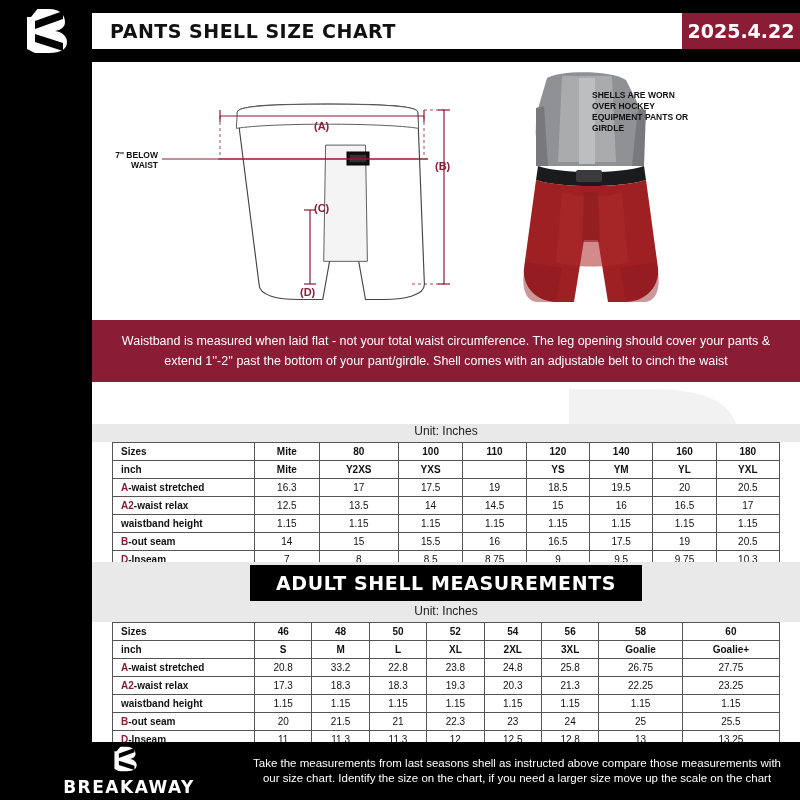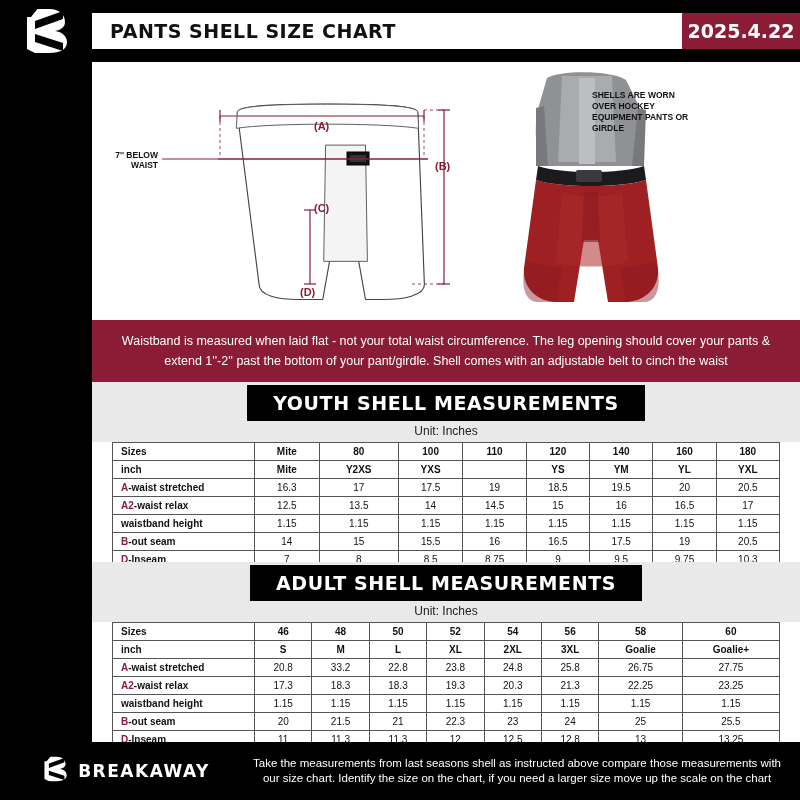--- a/index.html
+++ b/index.html
@@ -117,20 +117,21 @@
   
   .footer {
     position: absolute; left: 0; top: 742px; width: 800px; height: 58px;
     background: #000;
     display: flex; align-items: center;
   }
   .footer-logo {
     width: 250px; height: 58px;
     display: flex; align-items: center; justify-content: center;
     color: #fff;
+    flex-direction: column;
   }
   .footer-logo .fname {
     font-size: 17px; letter-spacing: 1.5px; font-weight: bold;
     margin-left: 8px;
     font-family: "DejaVu Sans", sans-serif;
   }
   .footer-text {
     flex: 1; color: #fff; font-size: 11.5px; line-height: 15px;
     padding-right: 16px; text-align: center;
   }
@@ -231,23 +232,20 @@
     <div class="dim-label" style="left:222px; top:140px;">(C)</div>
     <div class="dim-label" style="left:343px; top:98px;">(B)</div>
     <div class="dim-label" style="left:208px; top:224px;">(D)</div>
 
     <div class="small-note" style="left:6px; top:88px;">7'' BELOW WAIST</div>
     <div class="note-right" style="left:500px; top:28px;">SHELLS ARE WORN OVER HOCKEY EQUIPMENT PANTS OR GIRDLE</div>
   </div>
 
   <div class="noteband">Waistband is measured when laid flat - not your total waist circumference. The leg opening should cover your pants &amp; extend 1''-2'' past the bottom of your pant/girdle. Shell comes with an adjustable belt to cinch the waist</div>
 
-  <div class="sectionwrap" style="top:382px;">
-    <div class="sectiontitle">YOUTH SHELL MEASUREMENTS</div>
-  </div>
   <div class="unitline" style="top:424px;">Unit: Inches</div>
   <table class="sizetable" style="top:442px;">
     <tbody id="youth-body">
         <tr class="headrow">
           <td class="rowlabel">Sizes</td>
           <td>Mite</td>
           <td>80</td>
           <td>100</td>
           <td>110</td>
           <td>120</td>

